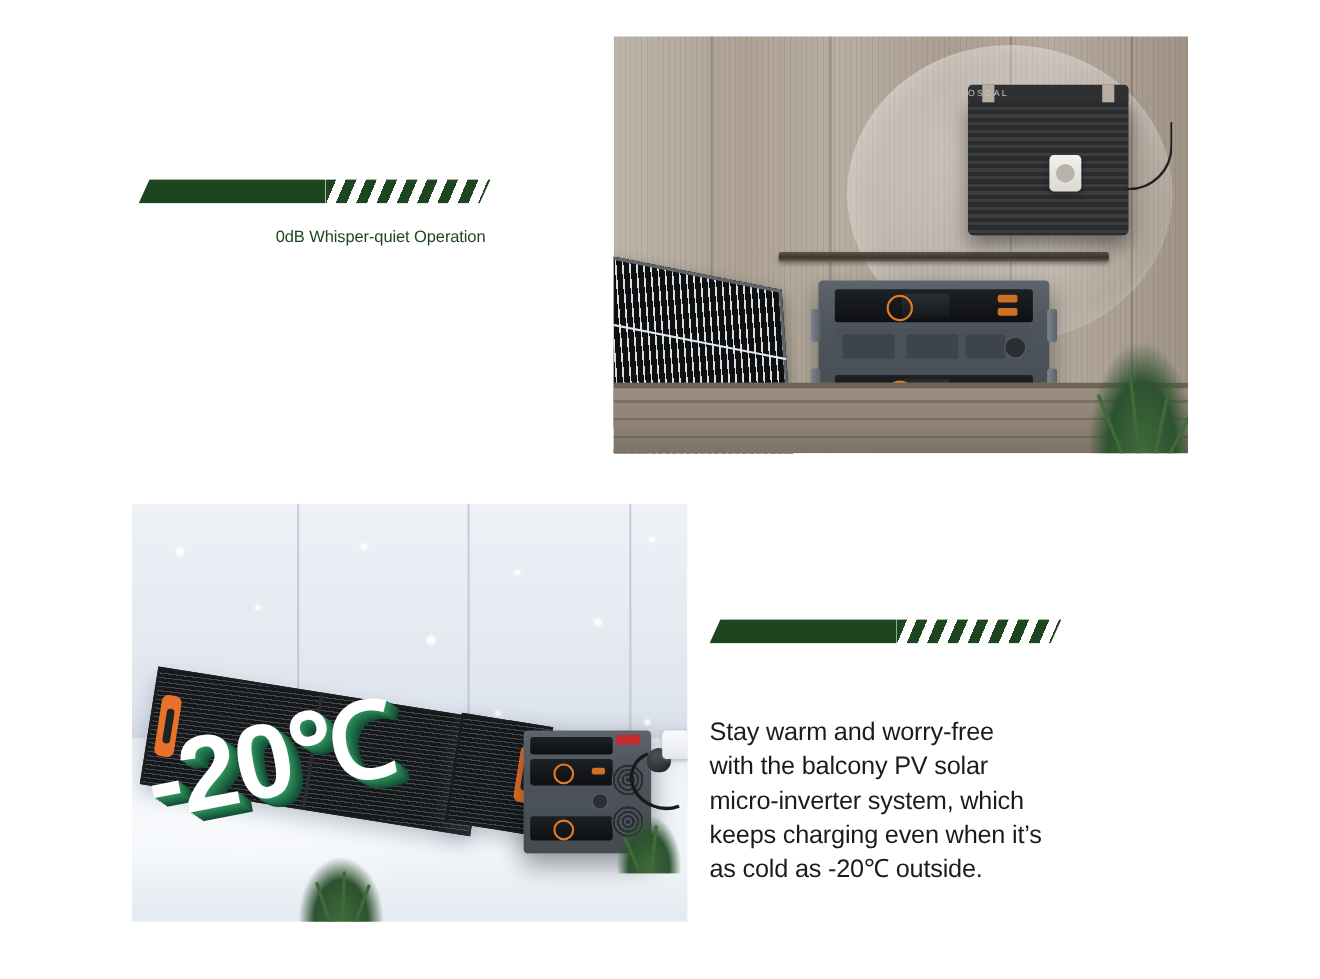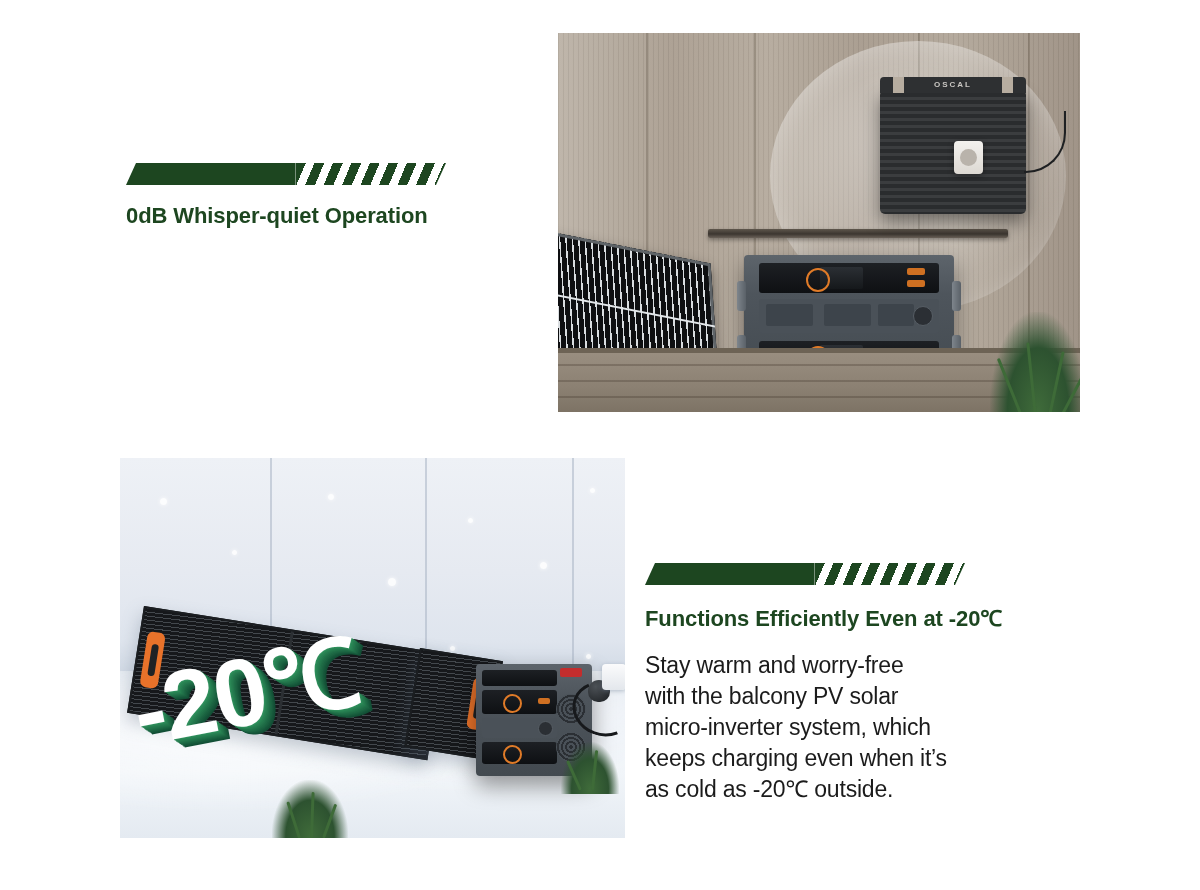--- a/index.html
+++ b/index.html
@@ -18,25 +18,26 @@
     color:#1d4620;
     font-weight:bold;
     font-size:31px;
     line-height:38px;
     letter-spacing:-0.2px;
     margin:0;
     white-space:pre-line;
   }
   .subhead{
     color:#1d4620;
-    font-weight:bold;
-    font-size:22px;
+    font-weight:normal;
+    font-size:15px;
     line-height:26px;
     letter-spacing:-0.1px;
     margin:0;
+    text-align:center;
   }
   .body-copy{
     color:#1b1b1b;
     font-size:23px;
     line-height:31px;
     margin:0;
     white-space:pre-line;
     letter-spacing:-0.2px;
   }
 
@@ -111,22 +112,22 @@
   .inv-cap{
     position:absolute;left:0;right:0;top:-13px;height:16px;
     background:#2e3032;border-radius:4px 4px 0 0;
   }
   .inv-cap:before,.inv-cap:after{
     content:"";position:absolute;top:0;width:11px;height:16px;background:#b7ada0;
   }
   .inv-cap:before{left:13px;}
   .inv-cap:after{right:13px;}
   .inv-logo{
-    position:absolute;top:-10px;left:0;right:0;text-align:center;
-    color:#c9c6c2;font-size:8px;letter-spacing:2px;font-weight:bold;
+    position:absolute;top:-10px;left:0;right:0;
+    color:#c9c6c2;font-size:8px;letter-spacing:2px;font-weight:normal;
   }
   .inv-cord{
     position:absolute;border:2.5px solid #1e2022;border-top:none;border-left:none;
     border-radius:0 0 40px 0;
   }
   .socket{
     position:absolute;width:29px;height:33px;border-radius:4px;
     background:linear-gradient(180deg,#f3f1ee,#ddd9d3);
     box-shadow:0 2px 6px rgba(0,0,0,.35);
   }
@@ -408,23 +409,20 @@
 
     <div class="overlay-text ov-20c" style="left:12px;top:186px;">-20℃</div>
   </div>
 
 
   <div class="divider" style="left:645px;top:563px;width:320px;">
     <div class="solid"></div>
     <div class="stripes"></div>
   </div>
 
-  <div class="txt-block" style="left:645px;top:606px;width:470px;">
-    <h3 class="subhead">Functions Efficiently Even at -20℃</h3>
-  </div>
 
   <div class="txt-block" style="left:645px;top:650px;width:450px;">
     <p class="body-copy">Stay warm and worry-free
 with the balcony PV solar
 micro-inverter system, which
 keeps charging even when it’s
 as cold as -20℃ outside.</p>
   </div>
 
 </div>

